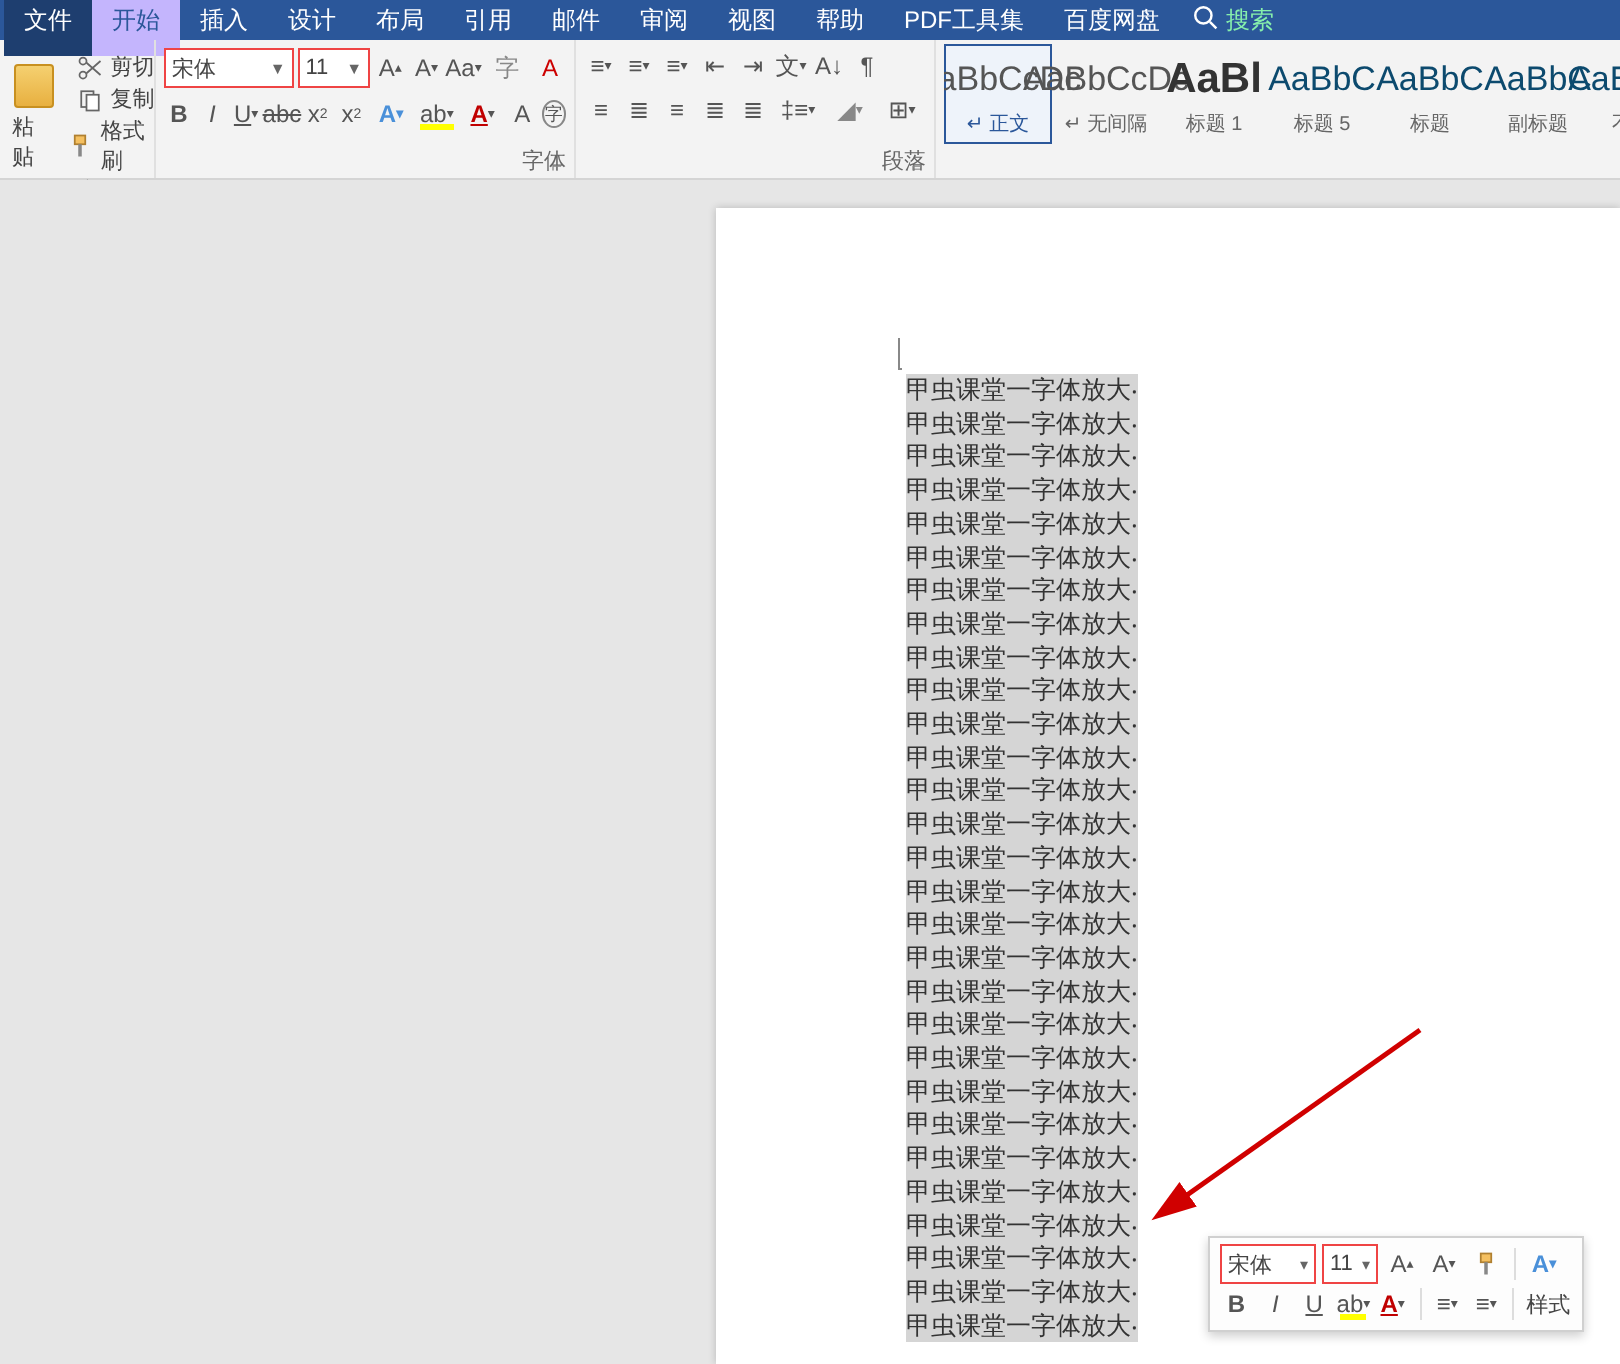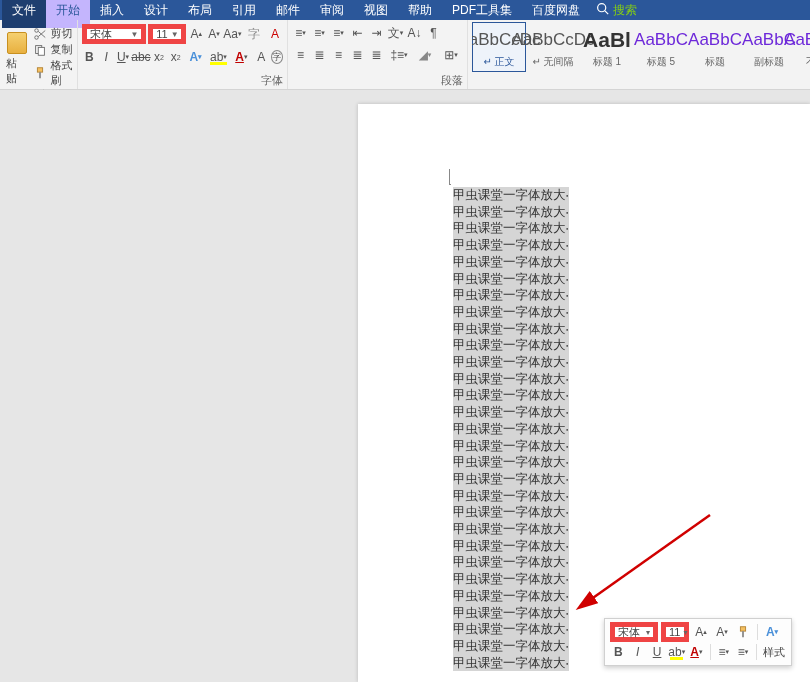--- a/index.html
+++ b/index.html
@@ -32,21 +32,21 @@
       background: #c4b5fd;
       color: #2b579a;
     }
     .menu-item.file {
       background: #1e3e6f;
     }
     .search-area {
       display: flex;
       align-items: center;
       padding-left: 6px;
-      color: #84cc16;
+      color: #86efac;
       font-size: 12px;
     }
     .ribbon {
       background: #f3f3f3;
       border-bottom: 1px solid #d4d4d4;
       height: 70px;
       display: flex;
       align-items: stretch;
     }
     .ribbon-group {
@@ -100,38 +100,39 @@
       flex-direction: column;
       gap: 1px;
       margin-left: 6px;
       font-size: 11px;
       color: #444;
     }
     .small-btn {
       display: flex;
       align-items: center;
       gap: 3px;
+      justify-content: center;
     }
     .sicon {
       width: 14px;
       height: 14px;
       display: inline-block;
     }
     .font-group {
       width: 210px;
     }
     .font-row {
       display: flex;
       align-items: center;
       gap: 2px;
     }
     .font-row.top { margin-top: 2px; }
     .font-row.bottom { margin-top: 4px; }
     .dropdown {
-      border: 5px solid #ef4444;
+      border: 1px solid #ef4444;
       background: #fff;
       height: 20px;
       font-size: 11px;
       padding: 0 3px;
       display: flex;
       align-items: center;
       color: #444;
     }
     .dropdown.font { width: 68px; justify-content: space-between;}
     .dropdown.size { width: 38px; justify-content: space-between;}
@@ -163,21 +164,21 @@
     }
     .style-item.selected { border: 1px solid #2b579a; background:#eef3fa; color:#2b579a;}
     .style-preview {
       font-size: 17px;
       color: #555;
       flex:1;
       display:flex;
       align-items:center;
     }
     .style-preview.big { font-size: 21px; font-weight: bold; color:#333;}
-    .style-preview.light { color:#6d28d9; }
+    .style-preview.light { color:#0c4a6e; }
     .workspace {
       background: #e6e6e6;
       height: 592px;
       position: relative;
       overflow: hidden;
     }
     .page {
       position: absolute;
       left: 358px;
       top: 14px;

